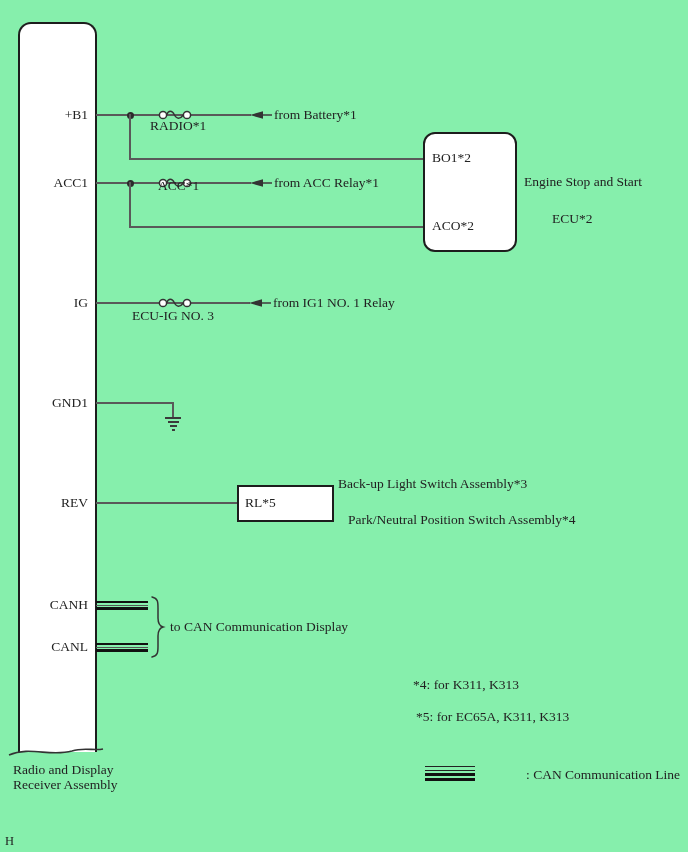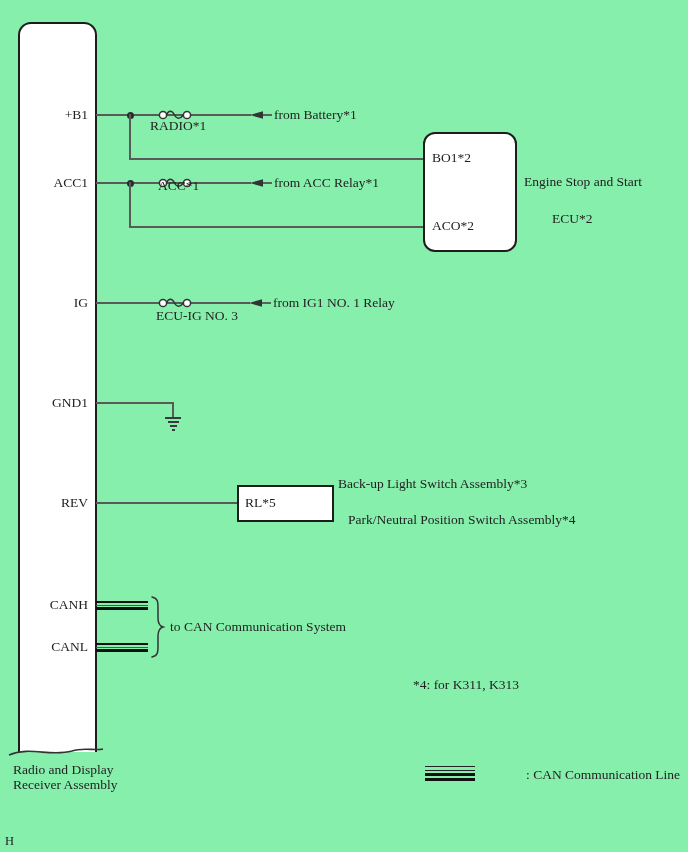--- a/index.html
+++ b/index.html
@@ -89,21 +89,21 @@
   <div class="txt" style="left:432px; top:218px;">ACO*2</div>
   <div class="txt" style="left:524px; top:174px;">Engine Stop and Start</div>
   <div class="txt" style="left:552px; top:191px;margin-top:20px;">ECU*2</div>
 
   <div class="hline" style="left:96px; top:302px; width:154px;"></div>
   <svg style="left:158px; top:295px;" width="34" height="16" viewBox="0 0 34 16">
     <path d="M8.6,8 C10.5,3 14,3 16.5,8 C18.5,12 22,12.5 25.4,8" fill="none" stroke="#333" stroke-width="1.4"></path>
     <circle cx="5" cy="8" r="3.6" fill="#fff" stroke="#333" stroke-width="1.5"></circle>
     <circle cx="29" cy="8" r="3.6" fill="#fff" stroke="#333" stroke-width="1.5"></circle>
   </svg>
-  <div class="txt" style="left:156px; top:308px;">ECU-IG NO. 3</div>
+  <div class="txt" style="left:132px; top:308px;">ECU-IG NO. 3</div>
   <svg style="left:249px; top:297px;" width="22" height="12" viewBox="0 0 22 12">
     <polygon points="0,6 13,2.2 13,9.8" fill="#333"></polygon>
     <line x1="13" y1="6" x2="22" y2="6" stroke="#444" stroke-width="1.6"></line>
   </svg>
   <div class="txt" style="left:273px; top:295px;">from IG1 NO. 1 Relay</div>
 
   <div class="hline" style="left:96px; top:402px; width:78px;"></div>
   <div class="vline" style="left:172px; top:402px; height:16px;"></div>
   <div>
     <div class="gbar" style="left:165px; top:417px; width:16px;"></div>
@@ -124,23 +124,24 @@
       <div class="s3"></div>
   </div>
   <div class="canband" style="top:643px;">
     <div class="s1"></div>
       <div class="s2"></div>
       <div class="s3"></div>
   </div>
   <svg style="left:150px; top:596px;" width="14" height="62" viewBox="0 0 14 62">
     <path d="M2,1 C8,2.5 8,6 8,12 L8,22 C8,27 9.5,30 13,31 C9.5,32 8,35 8,40 L8,50 C8,56 8,59.5 2,61" fill="none" stroke="#333" stroke-width="1.5" stroke-linecap="round"></path>
   </svg>
-  <div class="txt" style="left:170px; top:619px;">to CAN Communication System</div>
+  <div class="txt" style="left:170px; top:619px;">to CAN Communication Display</div>
 
   <div class="txt" style="left:413px; top:677px;">*4: for K311, K313</div>
+  <div class="txt" style="left:416px; top:709px;">*5: for EC65A, K311, K313</div>
 
   <div class="legendsym">
     <div class="t"></div>
       <div class="t"></div>
       <div class="k"></div>
       <div class="k"></div>
   </div>
   <div class="txt" style="left:482px; top:767px;margin-left:44px;">: CAN Communication Line</div>
 
   <div class="txt" style="left:13px; top:762px;">Radio and Display</div>

